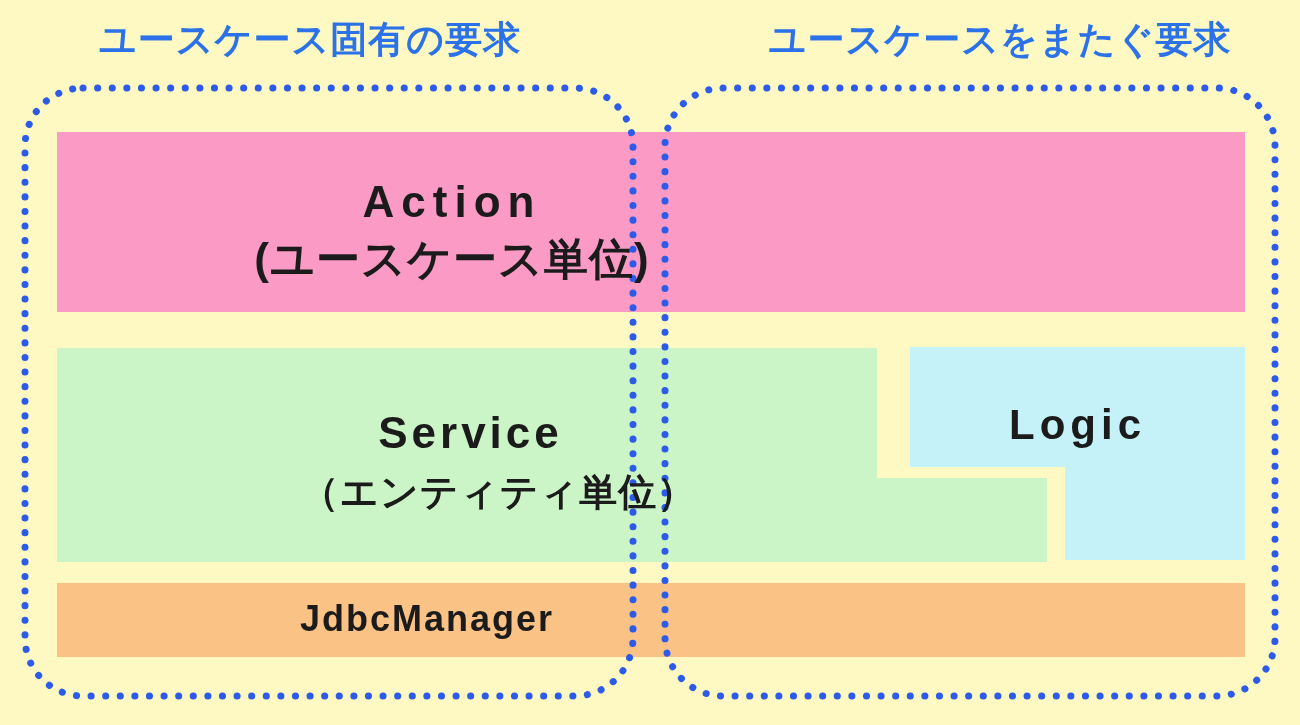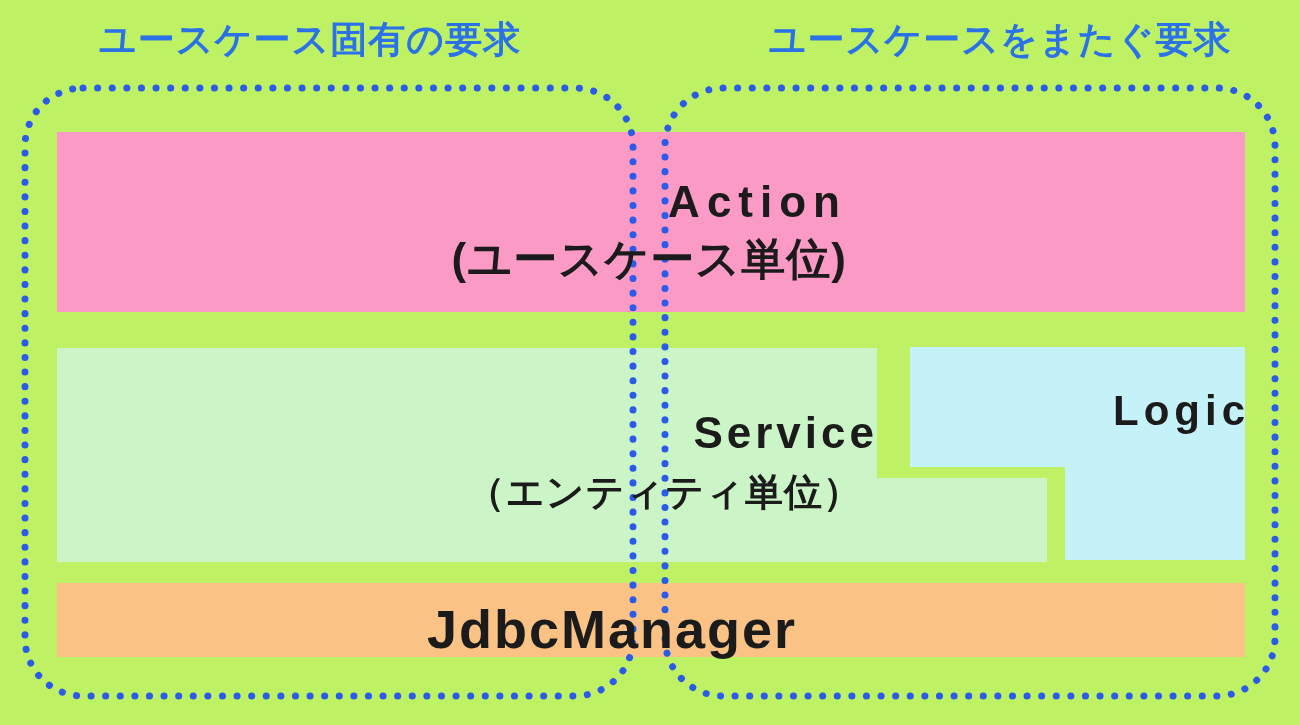--- a/index.html
+++ b/index.html
@@ -5,21 +5,21 @@
   html, body {
     margin: 0;
     padding: 0;
     background: #ffffff;
     font-family: "Liberation Sans", sans-serif;
   }
   .canvas {
     position: relative;
     width: 1300px;
     height: 725px;
-    background: #bef264;
+    background: #fef9c3;
     overflow: hidden;
   }
 
   
   .region-title {
     position: absolute;
     top: 16px;
     height: 48px;
     line-height: 48px;
     text-align: center;
@@ -42,31 +42,31 @@
   .jdbc-bar     { left: 57px;   top: 583px; width: 1188px; height: 74px;  background: #FBC285; }
 
   
   .boundary-svg { position: absolute; pointer-events: none; }
   .left-boundary  { left: 18px;  top: 81px; }
   .right-boundary { left: 658px; top: 81px; }
 
   
   .layer-label {
     position: absolute;
-    text-align: right;
+    text-align: center;
     font-weight: bold;
     color: #1B1B1B;
     white-space: nowrap;
   }
   .action-main  { left: 57px;  top: 177px; width: 790px; font-size: 44px; letter-spacing: 7px; }
   .action-sub   { left: 57px;  top: 230px; width: 790px; font-size: 44px; letter-spacing: 1px; }
   .service-main-label { left: 63px; top: 408px; width: 815px; font-size: 44px; letter-spacing: 4px; }
-  .service-sub  { left: 57px;  top: 467px; width: 805px; font-size: 38px; letter-spacing: 1px; }
-  .logic-label  { left: 905px; top: 387px; width: 345px; font-size: 42px; letter-spacing: 5px; }
-  .jdbc-label   { left: 57px;  top: 598px; width: 740px; font-size: 54px; letter-spacing: 2px; }
+  .service-sub  { left: 57px;  top: 467px; width: 805px; font-size: 38px; letter-spacing: 1px; padding-left: 39px; }
+  .logic-label  { left: 905px; top: 401px; width: 345px; font-size: 42px; letter-spacing: 5px; }
+  .jdbc-label   { left: 57px;  top: 598px; width: 740px; font-size: 36px; letter-spacing: 2px; }
 </style>
 </head>
 <body>
 
 <div class="canvas">
 
   <div class="shape action-bar"></div>
   <div class="shape service-main"></div>
   <div class="shape service-ext"></div>
   <div class="shape logic-main"></div>

